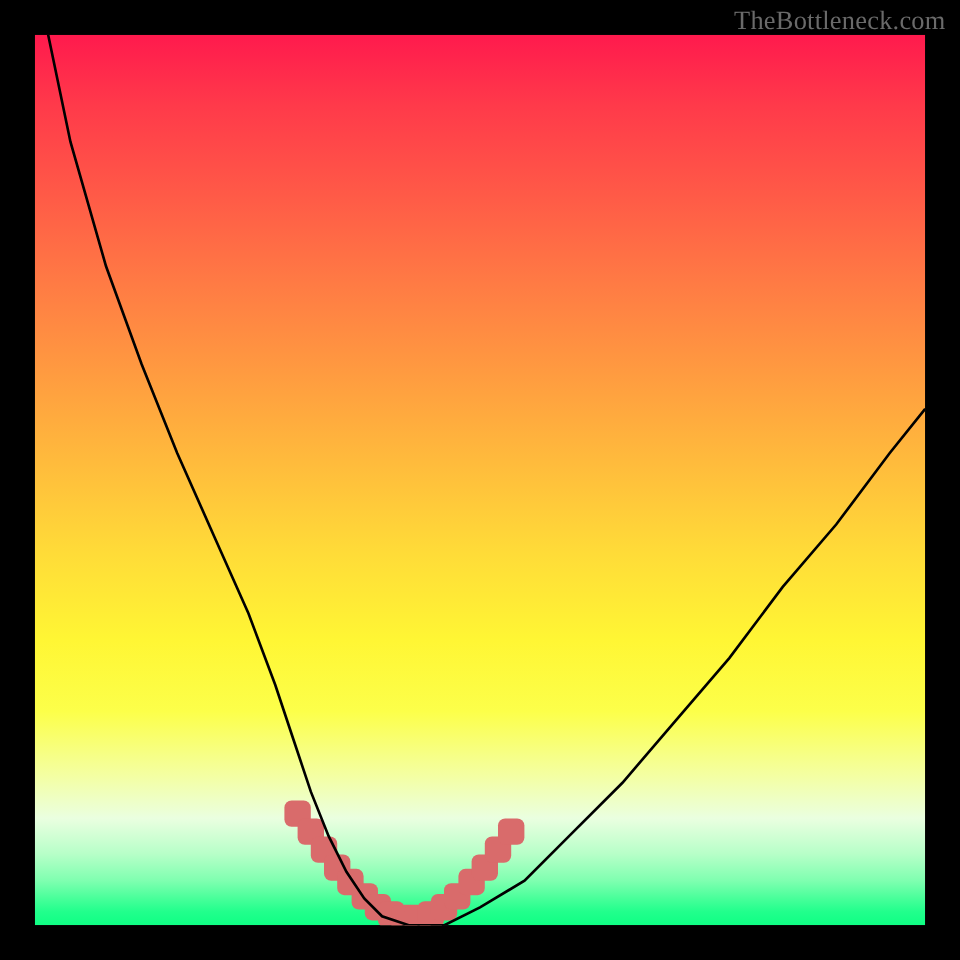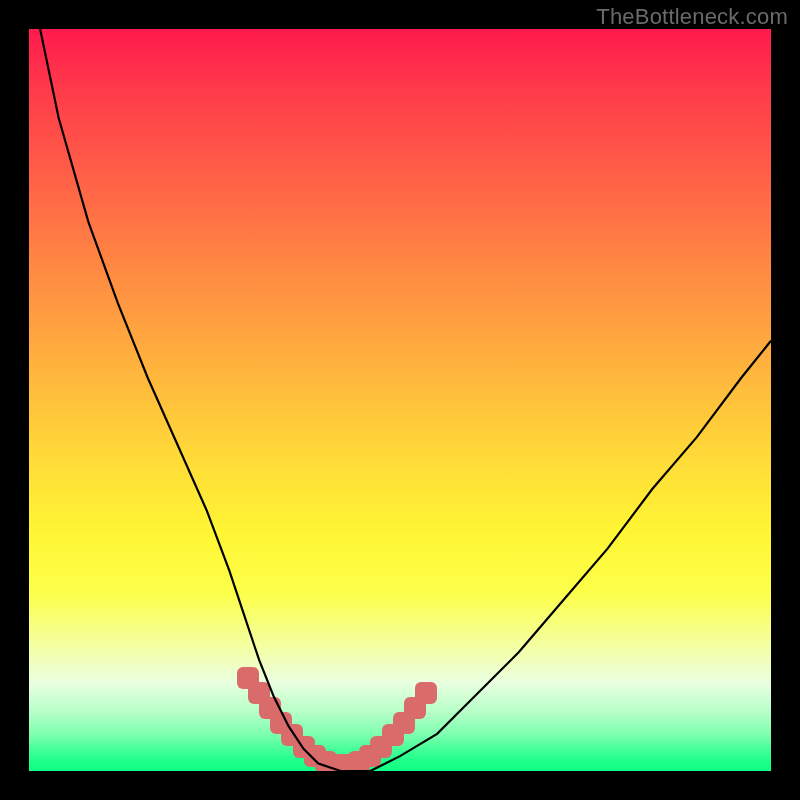--- a/index.html
+++ b/index.html
@@ -9,20 +9,21 @@
     height: 800px;
     background: #000;
     overflow: hidden;
     font-family: Arial, Helvetica, sans-serif;
   }
   .stage {
     position: relative;
     width: 800px;
     height: 648px;
     background: #000;
+    font-family: Liberation Serif, serif;
   }
   .plot {
     position: absolute;
     left: 29px;
     top: 29px;
     width: 742px;
     height: 742px;
     overflow: hidden;
   }
   .gradient {

